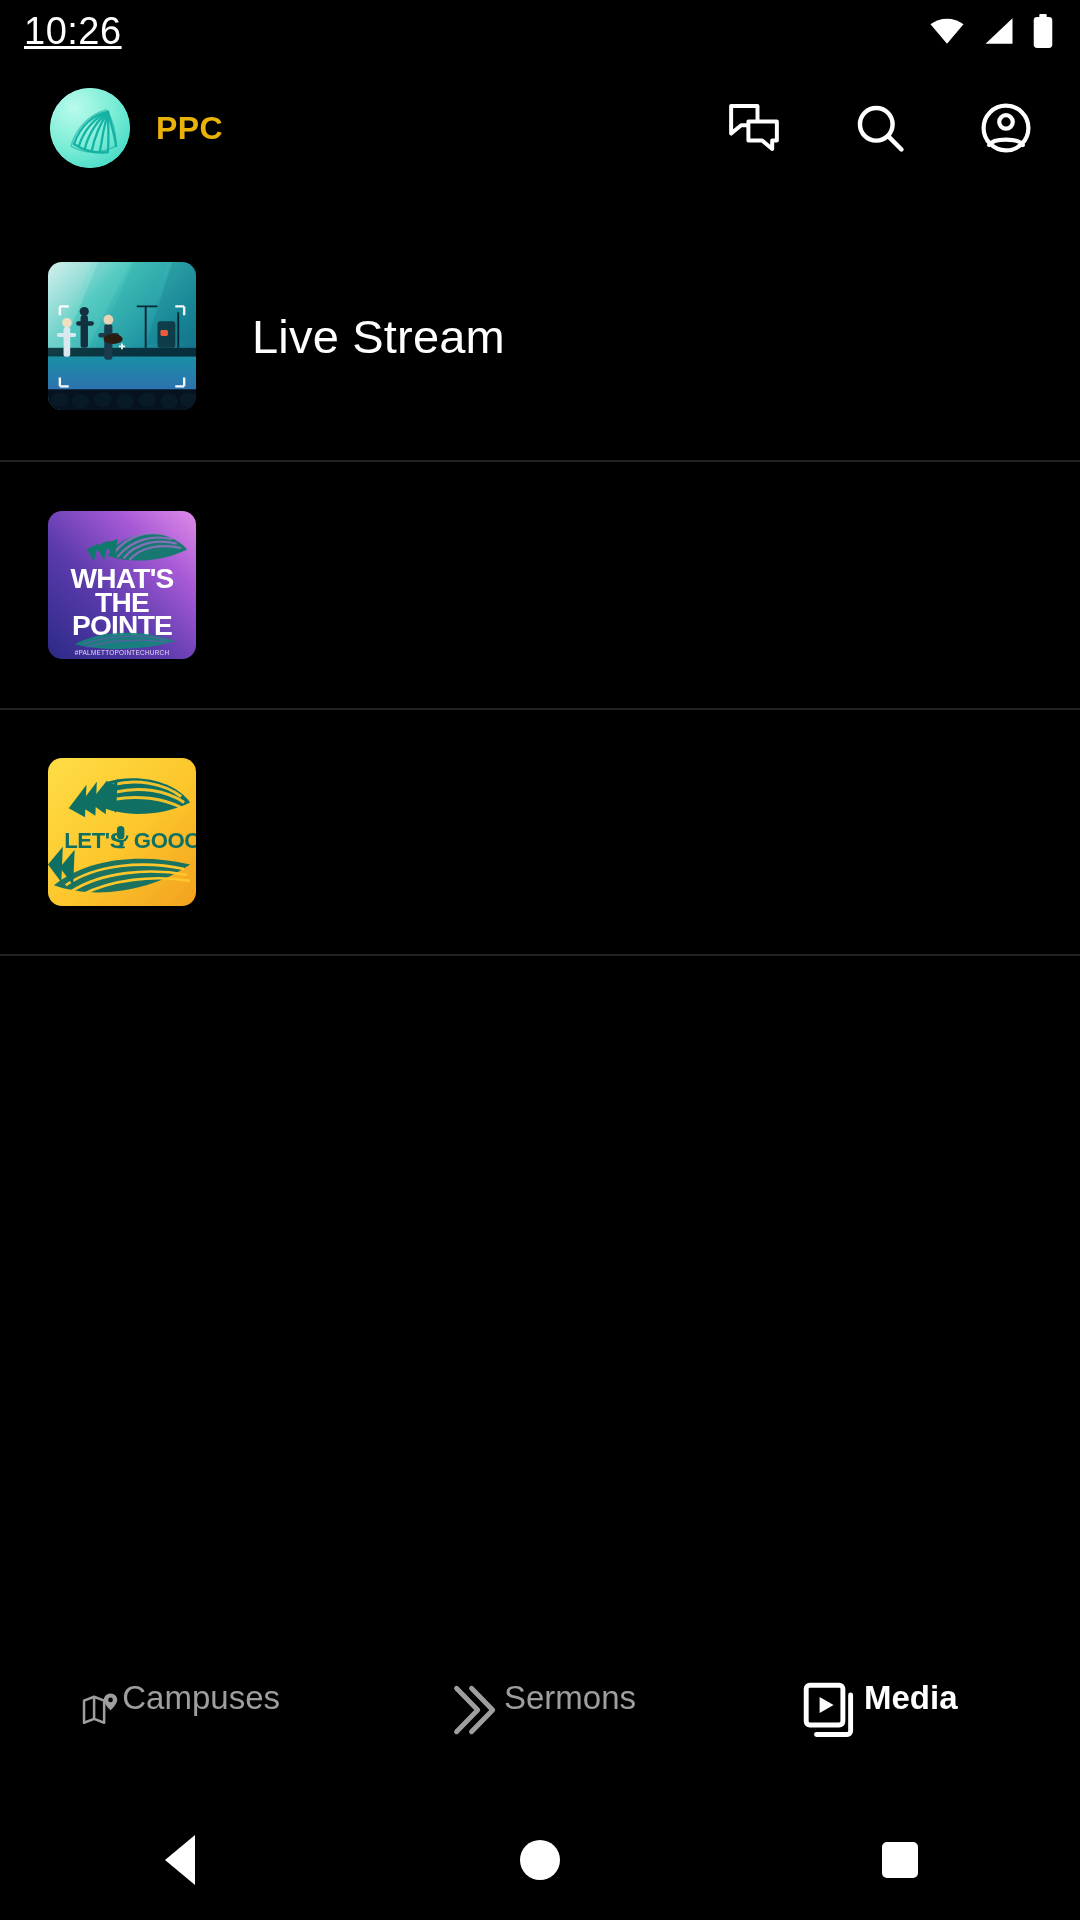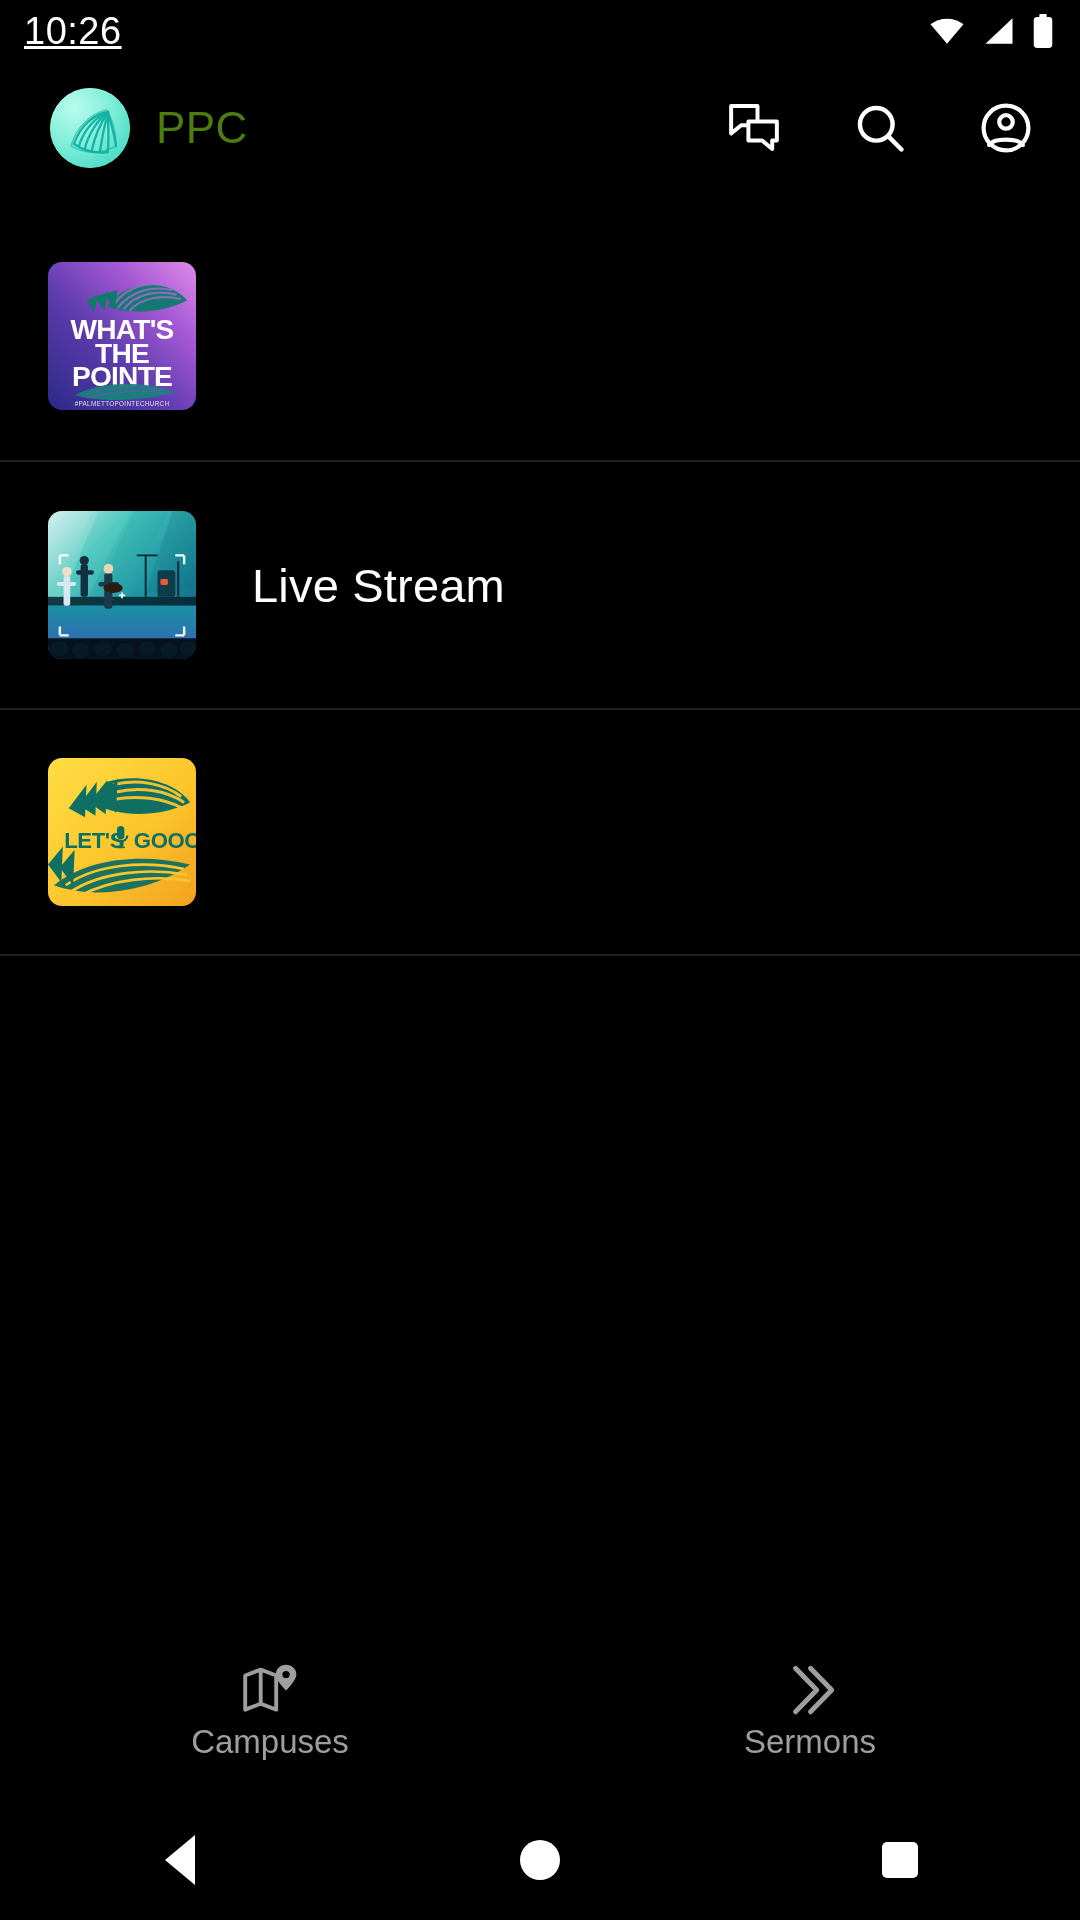--- a/index.html
+++ b/index.html
@@ -32,21 +32,21 @@
     display:flex; align-items:center; padding:0 26px 0 50px;
   }
   .brand { display:flex; align-items:center; gap:26px; }
   .brand-logo {
     width:80px; height:80px; border-radius:50%;
     background:linear-gradient(135deg,#a8f5e4 0%,#86efd8 40%,#5fe3cd 100%);
     position:relative; overflow:hidden; flex:0 0 auto;
   }
   .brand-logo svg { position:absolute; inset:0; width:100%; height:100%; }
   .brand-title {
-    font-size:44px; font-weight:400; color:#4d7c0f; letter-spacing:0.4px;
+    font-size:32px; font-weight:700; color:#eab308; letter-spacing:0.4px;
   }
   .app-bar-actions {
     margin-left:auto; display:flex; align-items:center; gap:70px;
     padding-right:20px;
   }
   .bar-icon { width:56px; height:56px; display:block; }
 
   
   .media-list { position:absolute; top:212px; left:0; width:1080px; }
   .media-row {
@@ -65,21 +65,21 @@
     letter-spacing:0.2px;
   }
 
   
   .tab-bar {
     position:absolute; left:0; bottom:120px; width:1080px; height:180px;
     display:flex; align-items:center; justify-content:space-around;
     background:#000;
   }
   .tab {
-    display:flex; flex-direction:column; align-items:center; gap:2px;
+    display:flex; flex-direction:row; gap:2px;
     width:200px;
   }
   .tab-ico { width:62px; height:62px; display:block; }
   .tab-label { font-size:33px; color:#9e9e9e; font-weight:400; }
   .tab.active .tab-label { color:#ffffff; font-weight:700; }
 
   
   .sys-nav {
     position:absolute; left:0; bottom:0; width:1080px; height:120px;
     display:flex; align-items:center; justify-content:space-around;
@@ -160,64 +160,20 @@
     </svg>
   </div>
 </div>
 
 <div class="media-list">
 
   <div class="media-row">
     <div class="thumb">
       <svg viewBox="0 0 100 100" preserveAspectRatio="none">
         <defs>
-          <linearGradient id="wp_bg" x1="0" y1="1" x2="1" y2="0">
-            <stop offset="0%" stop-color="#2b2a86"></stop>
-            <stop offset="40%" stop-color="#5b3bac"></stop>
-            <stop offset="72%" stop-color="#a458d4"></stop>
-            <stop offset="100%" stop-color="#e08ae8"></stop>
-          </linearGradient>
-        </defs>
-        <rect width="100" height="100" fill="url(#wp_bg)"></rect>
-        <g fill="#0f7a6c">
-          <path d="M40 30 C55 10, 82 12, 94 26 C78 34, 56 36, 40 30 Z" opacity="0.95"></path>
-        </g>
-        <g stroke="#a86fd0" stroke-width="1.5" opacity="0.75" fill="none">
-          <path d="M44 29 C54 16, 68 13, 80 16"></path>
-          <path d="M47 31 C57 19, 71 16, 84 19"></path>
-          <path d="M51 32 C60 21, 74 19, 87 22"></path>
-          <path d="M55 33 C63 24, 77 22, 90 25"></path>
-        </g>
-        <g fill="#0f7a6c">
-          <path d="M26 26 L34 22 L31 34 Z"></path>
-          <path d="M32 24 L41 20 L38 33 Z"></path>
-          <path d="M38 22 L47 19 L45 32 Z"></path>
-        </g>
-        <g fill="#ffffff" font-family="Liberation Sans, sans-serif" font-weight="700" text-anchor="middle">
-          <text x="50" y="52" font-size="19" letter-spacing="-0.5">WHAT'S</text>
-          <text x="50" y="68" font-size="19" letter-spacing="-0.5">THE</text>
-          <text x="50" y="84" font-size="19" letter-spacing="-0.5">POINTE</text>
-        </g>
-        <g fill="#14867a" opacity="0.9">
-          <path d="M18 90 C36 80, 66 80, 86 88 C66 94, 36 95, 18 90 Z"></path>
-        </g>
-        <g stroke="#7a52b8" stroke-width="0.9" opacity="0.6" fill="none">
-          <path d="M24 90 C40 84, 64 83, 80 87"></path>
-          <path d="M26 92 C42 87, 66 86, 82 89"></path>
-        </g>
-        <text x="50" y="97" font-size="4.3" fill="#e7d6f2" text-anchor="middle" font-family="Liberation Sans, sans-serif" letter-spacing="0.2">#PALMETTOPOINTECHURCH</text>
-      </svg>
-    </div>
-    <div class="media-title"></div>
-  </div>
-
-  <div class="media-row">
-    <div class="thumb">
-      <svg viewBox="0 0 100 100" preserveAspectRatio="none">
-        <defs>
           <linearGradient id="ls_bg" x1="0" y1="0" x2="1" y2="1">
             <stop offset="0%" stop-color="#cfeeea"></stop>
             <stop offset="28%" stop-color="#49c6bc"></stop>
             <stop offset="62%" stop-color="#1b8fa0"></stop>
             <stop offset="100%" stop-color="#0d4f73"></stop>
           </linearGradient>
           <linearGradient id="ls_floor" x1="0" y1="0" x2="0" y2="1">
             <stop offset="0%" stop-color="#1a8fa6"></stop>
             <stop offset="100%" stop-color="#2f6fb0"></stop>
           </linearGradient>
@@ -275,20 +231,64 @@
         </g>
       </svg>
     </div>
     <div class="media-title">Live Stream</div>
   </div>
 
   <div class="media-row">
     <div class="thumb">
       <svg viewBox="0 0 100 100" preserveAspectRatio="none">
         <defs>
+          <linearGradient id="wp_bg" x1="0" y1="1" x2="1" y2="0">
+            <stop offset="0%" stop-color="#2b2a86"></stop>
+            <stop offset="40%" stop-color="#5b3bac"></stop>
+            <stop offset="72%" stop-color="#a458d4"></stop>
+            <stop offset="100%" stop-color="#e08ae8"></stop>
+          </linearGradient>
+        </defs>
+        <rect width="100" height="100" fill="url(#wp_bg)"></rect>
+        <g fill="#0f7a6c">
+          <path d="M40 30 C55 10, 82 12, 94 26 C78 34, 56 36, 40 30 Z" opacity="0.95"></path>
+        </g>
+        <g stroke="#a86fd0" stroke-width="1.5" opacity="0.75" fill="none">
+          <path d="M44 29 C54 16, 68 13, 80 16"></path>
+          <path d="M47 31 C57 19, 71 16, 84 19"></path>
+          <path d="M51 32 C60 21, 74 19, 87 22"></path>
+          <path d="M55 33 C63 24, 77 22, 90 25"></path>
+        </g>
+        <g fill="#0f7a6c">
+          <path d="M26 26 L34 22 L31 34 Z"></path>
+          <path d="M32 24 L41 20 L38 33 Z"></path>
+          <path d="M38 22 L47 19 L45 32 Z"></path>
+        </g>
+        <g fill="#ffffff" font-family="Liberation Sans, sans-serif" font-weight="700" text-anchor="middle">
+          <text x="50" y="52" font-size="19" letter-spacing="-0.5">WHAT'S</text>
+          <text x="50" y="68" font-size="19" letter-spacing="-0.5">THE</text>
+          <text x="50" y="84" font-size="19" letter-spacing="-0.5">POINTE</text>
+        </g>
+        <g fill="#14867a" opacity="0.9">
+          <path d="M18 90 C36 80, 66 80, 86 88 C66 94, 36 95, 18 90 Z"></path>
+        </g>
+        <g stroke="#7a52b8" stroke-width="0.9" opacity="0.6" fill="none">
+          <path d="M24 90 C40 84, 64 83, 80 87"></path>
+          <path d="M26 92 C42 87, 66 86, 82 89"></path>
+        </g>
+        <text x="50" y="97" font-size="4.3" fill="#e7d6f2" text-anchor="middle" font-family="Liberation Sans, sans-serif" letter-spacing="0.2">#PALMETTOPOINTECHURCH</text>
+      </svg>
+    </div>
+    <div class="media-title"></div>
+  </div>
+
+  <div class="media-row">
+    <div class="thumb">
+      <svg viewBox="0 0 100 100" preserveAspectRatio="none">
+        <defs>
           <linearGradient id="lg_bg" x1="0" y1="0" x2="1" y2="1">
             <stop offset="0%" stop-color="#ffdd45"></stop>
             <stop offset="55%" stop-color="#fcc62c"></stop>
             <stop offset="100%" stop-color="#f2a11f"></stop>
           </linearGradient>
         </defs>
         <rect width="100" height="100" fill="url(#lg_bg)"></rect>
         <g fill="#0f6f62">
           <path d="M40 16 C62 10, 86 16, 96 30 C76 40, 48 40, 34 32 Z"></path>
         </g>
@@ -346,20 +346,28 @@
 
   <div class="tab">
     <svg class="tab-ico" viewBox="0 0 24 24">
       <path d="M6.4 3.6 L14.6 12 L6.4 20.4" fill="none" stroke="#9e9e9e" stroke-width="1.9" stroke-linecap="round" stroke-linejoin="round"></path>
       <path d="M12.2 3.6 L20.4 12 L12.2 20.4" fill="none" stroke="#9e9e9e" stroke-width="1.9" stroke-linecap="round" stroke-linejoin="round"></path>
     </svg>
     <div class="tab-label">Sermons</div>
   </div>
 
 
+  <div class="tab active">
+    <svg class="tab-ico" viewBox="0 0 24 24">
+      <rect x="2.4" y="2.4" width="14.2" height="15.4" rx="1.4" fill="none" stroke="#ffffff" stroke-width="1.9"></rect>
+      <path d="M7.6 7.0 L13.0 10.1 L7.6 13.2 Z" fill="#ffffff"></path>
+      <path d="M19.6 6.2 L19.6 20.0 C19.6 20.9, 19.0 21.5, 18.2 21.5 L6.4 21.5" fill="none" stroke="#ffffff" stroke-width="1.9" stroke-linecap="round"></path>
+    </svg>
+    <div class="tab-label">Media</div>
+  </div>
 
 </div>
 
 <div class="sys-nav">
   <div class="sys-btn">
     <div class="sys-back"></div>
   </div>
   <div class="sys-btn">
     <div class="sys-home"></div>
   </div>

